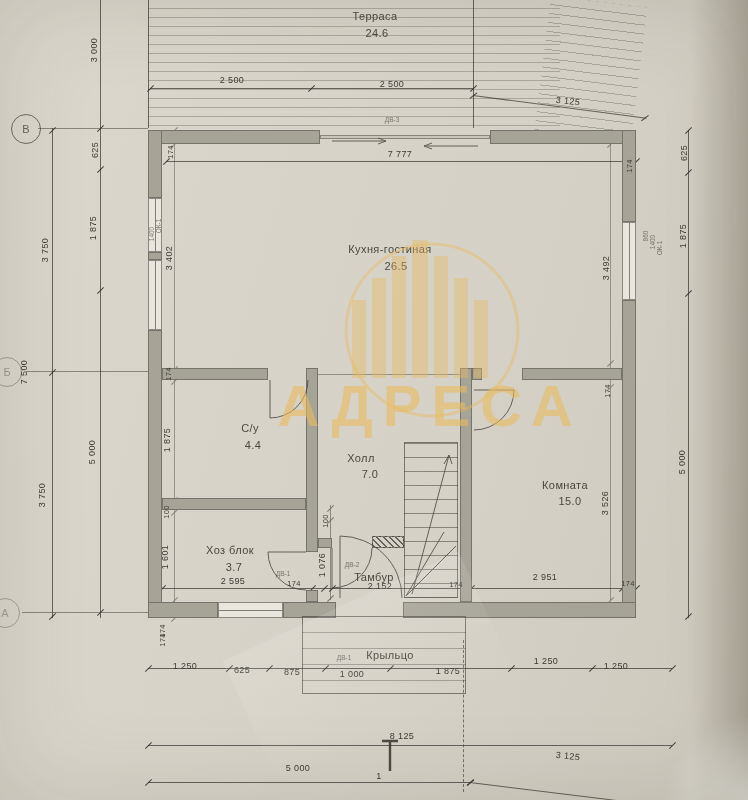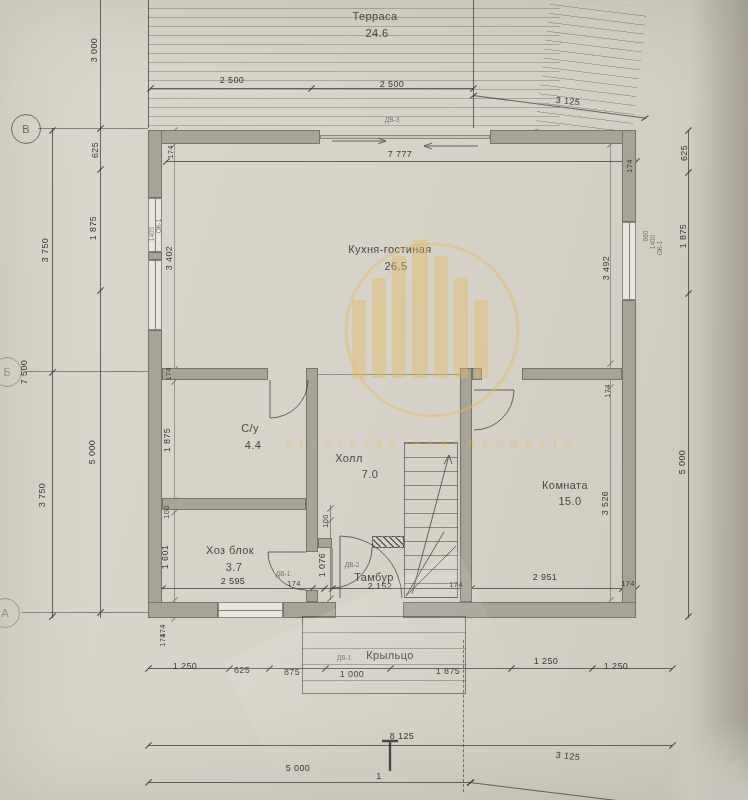--- a/index.html
+++ b/index.html
@@ -198,21 +198,21 @@
         <path d="M390 741 L390 771 M382 741 L398 741"></path>
       </g>
     </svg>
 
     <span class="lab room" style="left:375px;top:16px">Терраса</span>
     <span class="lab room" style="left:377px;top:33px">24.6</span>
     <span class="lab room" style="left:390px;top:249px">Кухня-гостиная</span>
     <span class="lab room" style="left:396px;top:266px">26.5</span>
     <span class="lab room" style="left:250px;top:428px">С/у</span>
     <span class="lab room" style="left:253px;top:445px">4.4</span>
-    <span class="lab room" style="left:349px;top:458px">Холл</span>
+    <span class="lab room" style="left:361px;top:458px">Холл</span>
     <span class="lab room" style="left:370px;top:474px">7.0</span>
     <span class="lab room" style="left:565px;top:485px">Комната</span>
     <span class="lab room" style="left:570px;top:501px">15.0</span>
     <span class="lab room" style="left:230px;top:550px">Хоз блок</span>
     <span class="lab room" style="left:234px;top:567px">3.7</span>
     <span class="lab room" style="left:374px;top:577px">Тамбур</span>
     <span class="lab room" style="left:390px;top:655px">Крыльцо</span>
 
     <span class="lab" style="left:232px;top:80px">2 500</span>
     <span class="lab" style="left:392px;top:84px">2 500</span>
@@ -283,21 +283,21 @@
         <g opacity="0.40" fill="#e9ba5e" stroke="none">
           <rect x="352" y="300" width="14" height="78"></rect>
           <rect x="372" y="278" width="14" height="100"></rect>
           <rect x="392" y="256" width="14" height="122"></rect>
           <rect x="412" y="240" width="16" height="138"></rect>
           <rect x="434" y="256" width="14" height="122"></rect>
           <rect x="454" y="278" width="14" height="100"></rect>
           <rect x="474" y="300" width="14" height="78"></rect>
         </g>
       </svg>
-      <div id="wm-sub">агентство недвижимости</div>
+      <div id="wm-title">АДРЕСА</div>
     </div>
 
   </div>
 
   <div class="ov" style="left:690px;top:0;width:58px;height:800px;background:linear-gradient(90deg,rgba(92,84,66,0) 0,rgba(92,84,66,.18) 60%,rgba(92,84,66,.30) 100%)"></div>
   <div class="ov" style="left:240px;top:600px;width:260px;height:140px;transform:rotate(-25deg);background:linear-gradient(rgba(255,255,255,.12),rgba(255,255,255,0))"></div>
   <div class="ov" style="left:640px;top:710px;width:108px;height:90px;background:radial-gradient(circle at 100% 100%,rgba(255,255,250,.55),transparent 60%)"></div>
   <div class="ov" style="left:0;top:0;width:748px;height:800px;box-shadow:inset 0 0 90px rgba(60,55,40,.14)"></div>
 </div>
 

